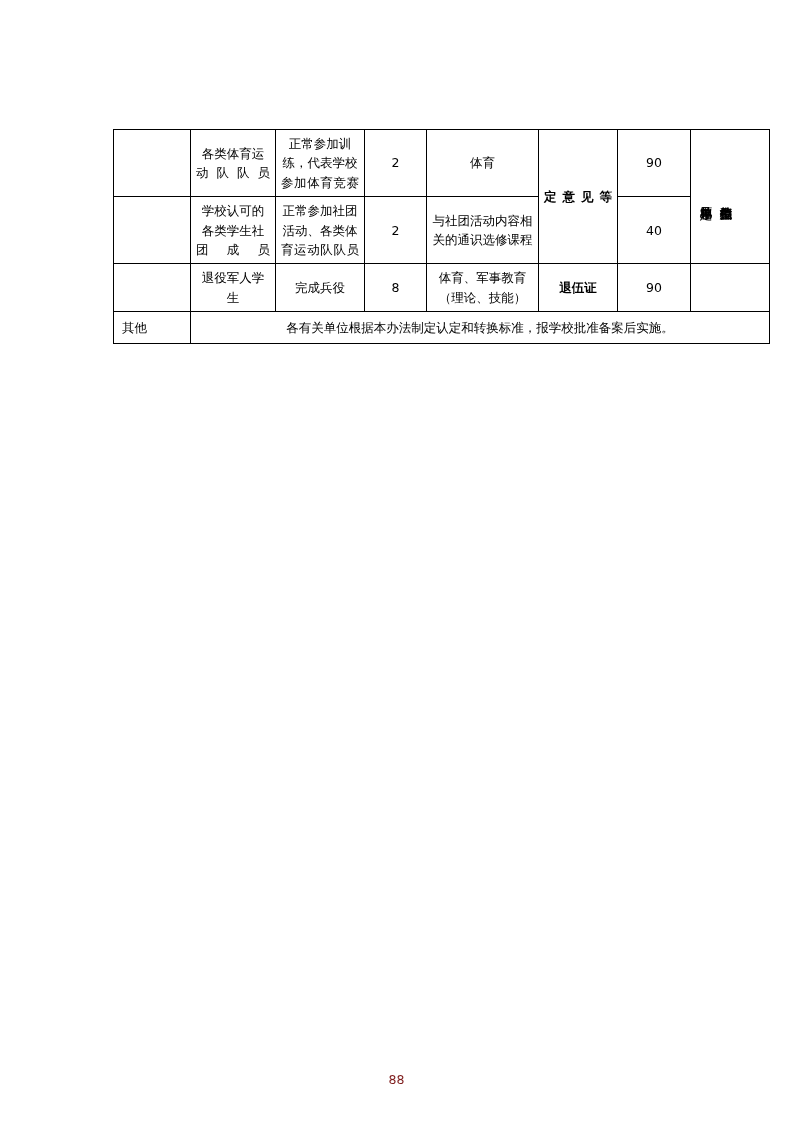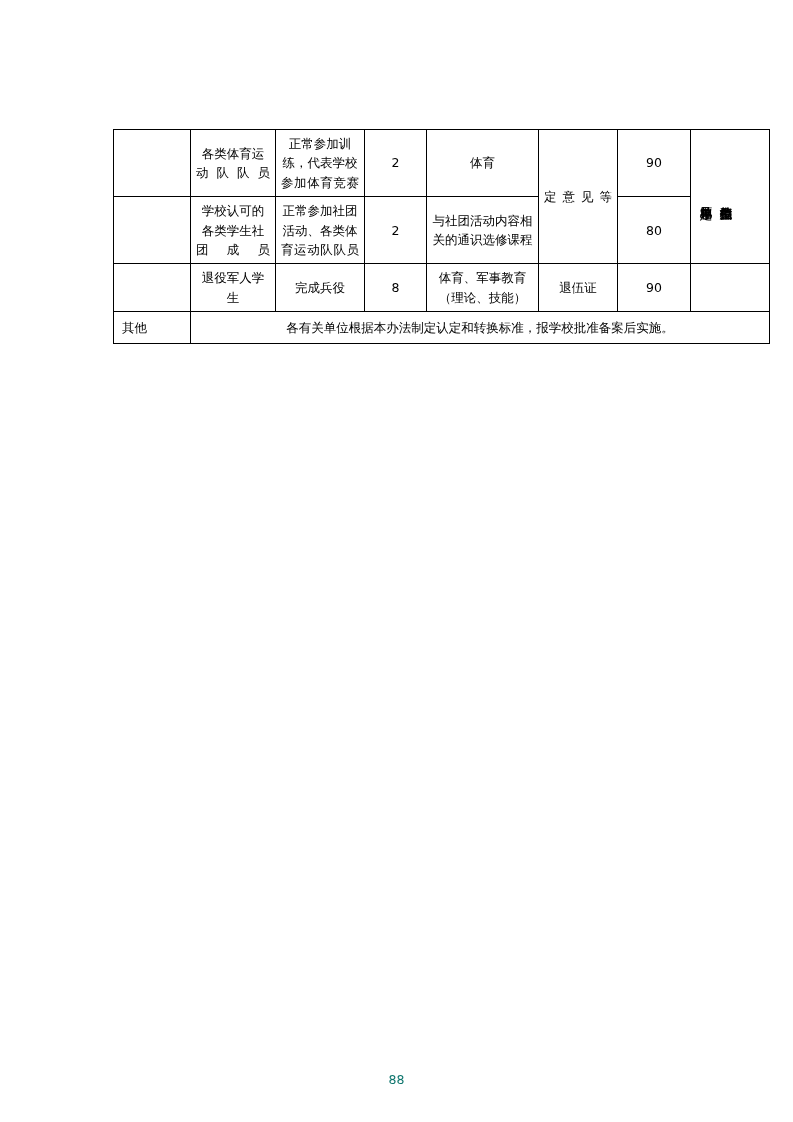--- a/index.html
+++ b/index.html
@@ -43,21 +43,21 @@
     padding: 4px 5px;
     color: #000000;
   }
 
   
   .c1 { width: 66px; }
   .c2 { width: 74px; }
   .c3 { width: 78px; }
   .c4 { width: 51px; }
   .c5 { width: 101px; }
-  .c6 { width: 68px; }
+  .c6 { width: 68px; font-weight: bold; }
   .c7 { width: 62px; }
   .c8 { width: 68px; }
 
   .just-cn {
     text-align: justify;
     text-align-last: justify;
     text-justify: inter-ideograph;
   }
 
   .cell-top {
@@ -89,21 +89,21 @@
     text-align: left;
   }
 
   .page-number {
     position: absolute;
     left: 0;
     top: 1028px;
     width: 793px;
     text-align: center;
     font-size: 12.5px;
-    color: #0f766e;
+    color: #7f1d1d;
   }
 </style>
 </head>
 <body>
 
 <div class="page">
 
   <table class="doc-table">
     <tbody>
 
@@ -124,21 +124,21 @@
           </div>
         </td>
       </tr>
 
       <tr>
         <td class="c1"></td>
         <td class="c2 just-cn">学校认可的各类学生社团成员</td>
         <td class="c3 just-cn">正常参加社团活动、各类体育运动队队员</td>
         <td class="c4">2</td>
         <td class="c5">与社团活动内容相关的通识选修课程</td>
-        <td class="c7">80</td>
+        <td class="c7">40</td>
       </tr>
 
       <tr>
         <td class="c1"></td>
         <td class="c2">退役军人学生</td>
         <td class="c3">完成兵役</td>
         <td class="c4">8</td>
         <td class="c5">体育、军事教育（理论、技能）</td>
         <td class="c6">退伍证</td>
         <td class="c7">90</td>

